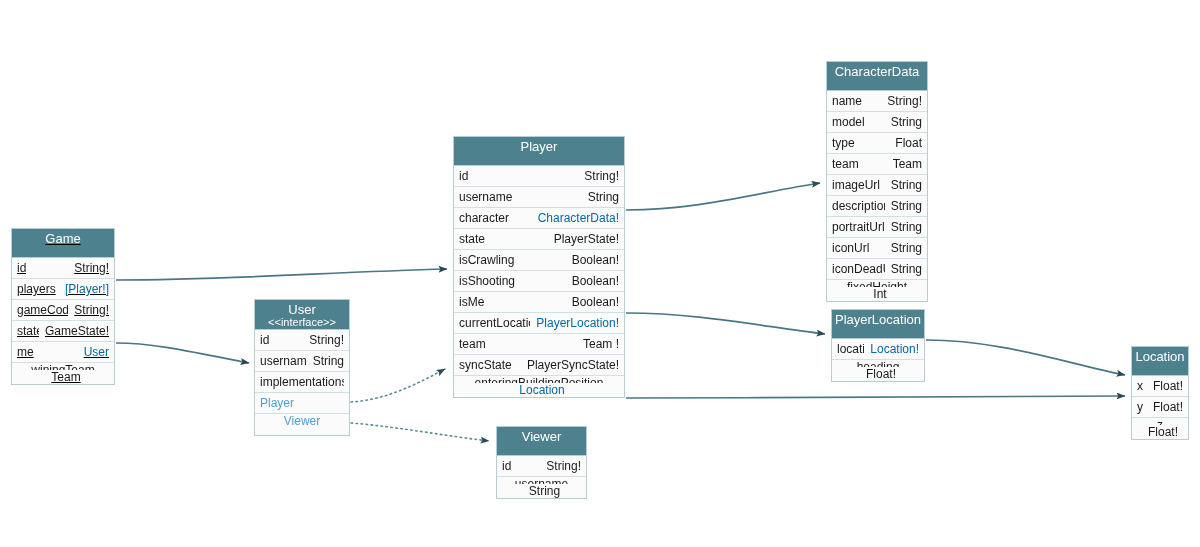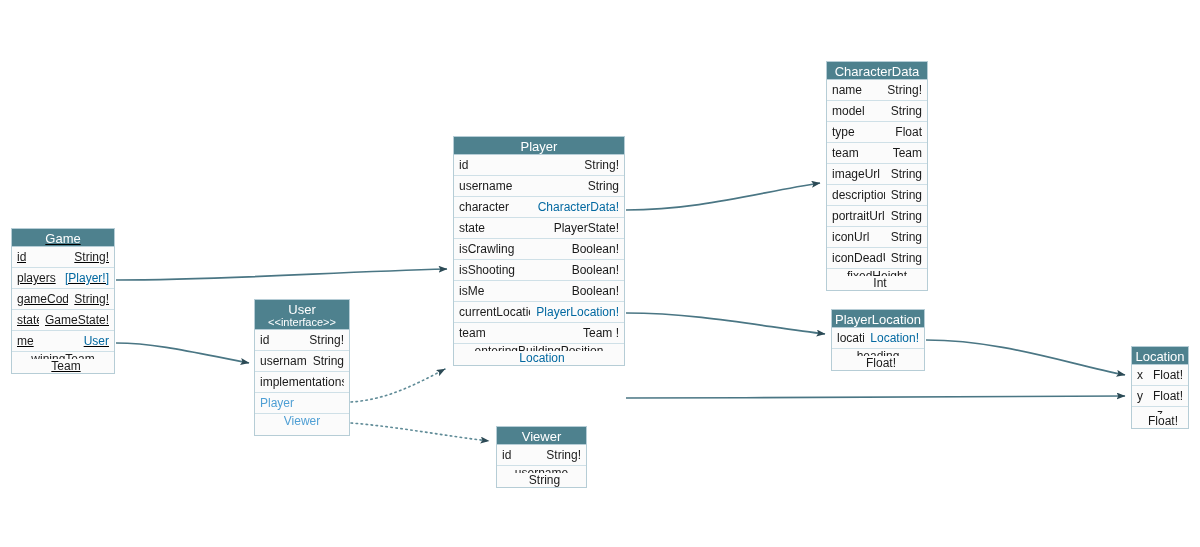--- a/index.html
+++ b/index.html
@@ -29,21 +29,21 @@
     background: #fbfbfb;
     z-index: 2;
   }
   .entity-header {
     box-sizing: border-box;
     background: #4e818e;
     color: #ffffff;
     text-align: center;
     font-size: 13px;
     line-height: 20px;
-    height: 18px;
+    height: 29px;
     border-bottom: 1px solid #b6cdd6;
     white-space: nowrap;
     overflow: hidden;
   }
   .entity-header.two-line {
     height: 30px;
     line-height: 13px;
     padding-top: 3px;
   }
   .entity-header .iface {
@@ -184,20 +184,24 @@
         </div>
         <div class="row">
           <span class="fname">currentLocation</span>
           <span class="ftype ref">PlayerLocation!</span>
         </div>
         <div class="row">
           <span class="fname">team</span>
           <span class="ftype">Team !</span>
         </div>
         <div class="row">
+          <span class="fname">syncState</span>
+          <span class="ftype">PlayerSyncState!</span>
+        </div>
+        <div class="row">
           <span class="fname">enteringBuildingPosition</span>
           <span class="ftype ref">Location</span>
         </div>
       </div>
       <div class="entity" style="left: 496px; top: 426px; width: 91px;">
         <div class="entity-header"><span>Viewer</span></div>
         <div class="row">
           <span class="fname">id</span>
           <span class="ftype">String!</span>
         </div>

